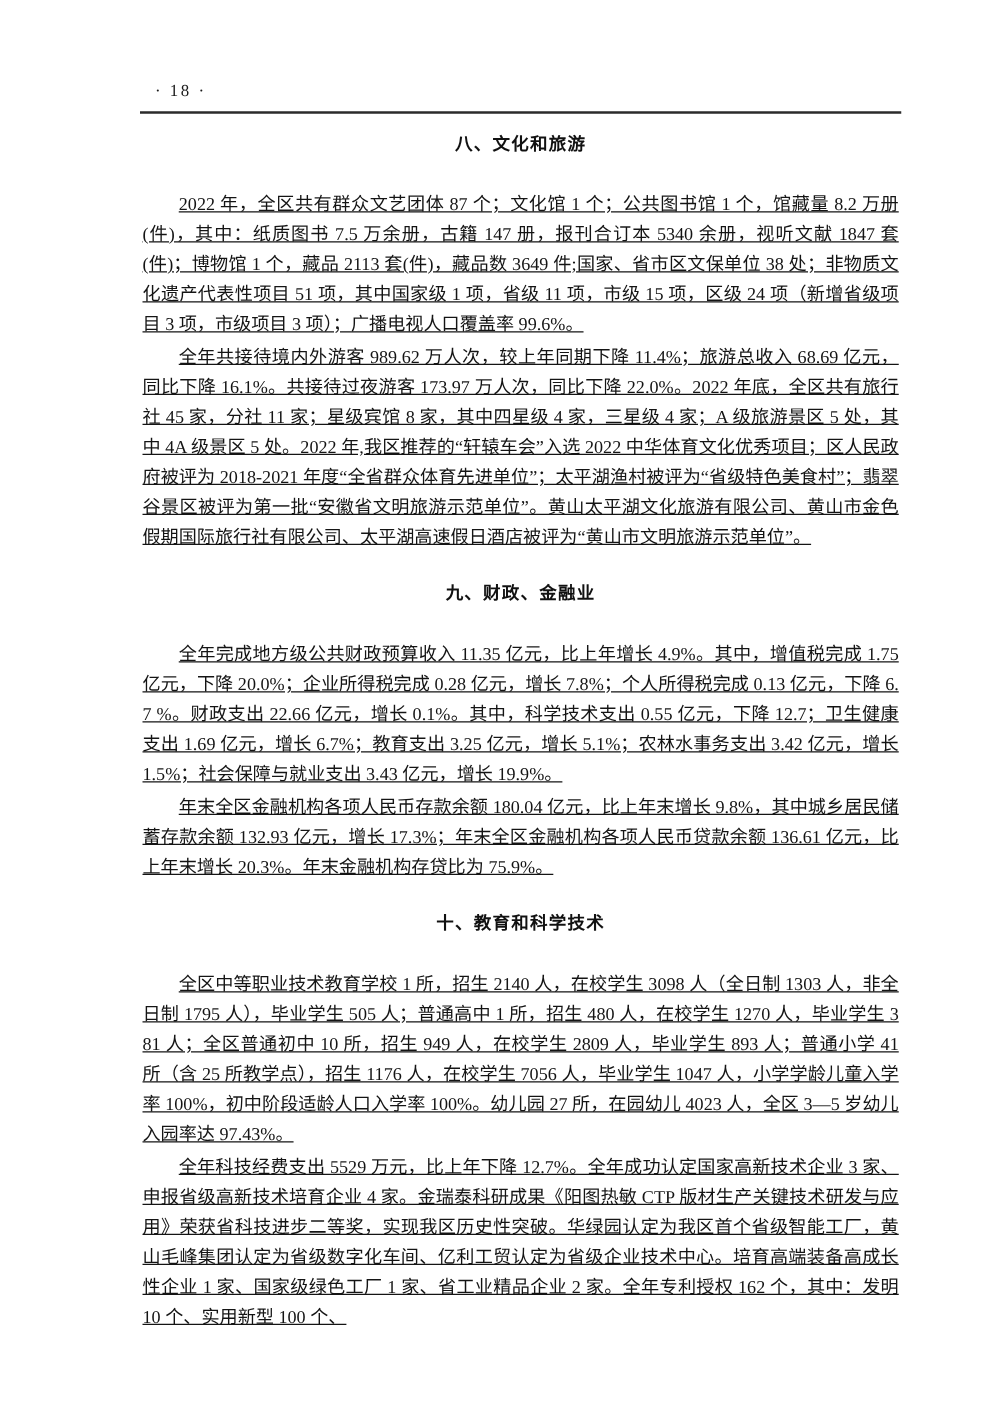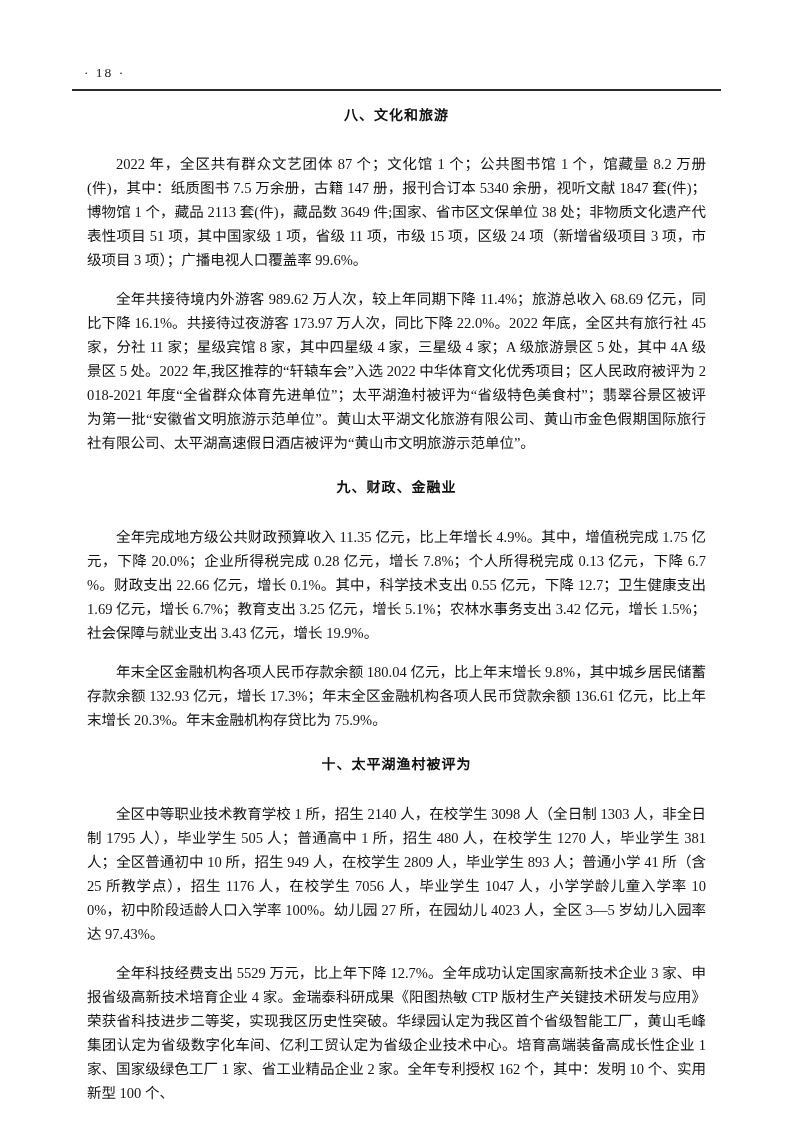--- a/index.html
+++ b/index.html
@@ -7,21 +7,21 @@
     padding: 0;
     background: #ffffff;
   }
   .page {
     position: relative;
     width: 793px;
     height: 1122px;
     margin: 0 auto;
     background: #ffffff;
     box-sizing: border-box;
-    padding: 62px 72px 0 72px;
+    padding: 62px 72px 0 112px;
     color: #141414;
     font-family: "Liberation Serif", "DejaVu Serif", serif;
     overflow: hidden;
   }
   .page-header {
     position: relative;
     text-align: center;
     padding-bottom: 6px;
     border-bottom: 2px solid #2b2b2b;
     height: 21px;
@@ -52,28 +52,29 @@
     letter-spacing: 1px;
     color: #111;
     margin: 23px 0 28px 0;
     line-height: 19px;
   }
   .section-heading.first {
     margin-top: 15px;
     margin-bottom: 27px;
   }
   .body-para {
-    margin: 15px;
+    margin: 2px;
     font-size: 14.5px;
     line-height: 24px;
     text-align: justify;
     text-justify: inter-ideograph;
     text-indent: 2em;
     color: #141414;
     word-break: break-all;
+    text-decoration: underline;
   }
 </style>
 </head>
 <body>
 
 <div class="page">
 
   <div class="page-header">
     <span class="page-number">· 18 ·</span>
   </div>
@@ -83,19 +84,19 @@
   <p class="body-para">2022 年，全区共有群众文艺团体 87 个；文化馆 1 个；公共图书馆 1 个，馆藏量 8.2 万册(件)，其中：纸质图书 7.5 万余册，古籍 147 册，报刊合订本 5340 余册，视听文献 1847 套(件)；博物馆 1 个，藏品 2113 套(件)，藏品数 3649 件;国家、省市区文保单位 38 处；非物质文化遗产代表性项目 51 项，其中国家级 1 项，省级 11 项，市级 15 项，区级 24 项（新增省级项目 3 项，市级项目 3 项）；广播电视人口覆盖率 99.6%。</p>
 
   <p class="body-para">全年共接待境内外游客 989.62 万人次，较上年同期下降 11.4%；旅游总收入 68.69 亿元，同比下降 16.1%。共接待过夜游客 173.97 万人次，同比下降 22.0%。2022 年底，全区共有旅行社 45 家，分社 11 家；星级宾馆 8 家，其中四星级 4 家，三星级 4 家；A 级旅游景区 5 处，其中 4A 级景区 5 处。2022 年,我区推荐的“轩辕车会”入选 2022 中华体育文化优秀项目；区人民政府被评为 2018-2021 年度“全省群众体育先进单位”；太平湖渔村被评为“省级特色美食村”；翡翠谷景区被评为第一批“安徽省文明旅游示范单位”。黄山太平湖文化旅游有限公司、黄山市金色假期国际旅行社有限公司、太平湖高速假日酒店被评为“黄山市文明旅游示范单位”。</p>
 
   <h2 class="section-heading">九、财政、金融业</h2>
 
   <p class="body-para">全年完成地方级公共财政预算收入 11.35 亿元，比上年增长 4.9%。其中，增值税完成 1.75 亿元，下降 20.0%；企业所得税完成 0.28 亿元，增长 7.8%；个人所得税完成 0.13 亿元，下降 6.7 %。财政支出 22.66 亿元，增长 0.1%。其中，科学技术支出 0.55 亿元，下降 12.7；卫生健康支出 1.69 亿元，增长 6.7%；教育支出 3.25 亿元，增长 5.1%；农林水事务支出 3.42 亿元，增长 1.5%；社会保障与就业支出 3.43 亿元，增长 19.9%。</p>
 
   <p class="body-para">年末全区金融机构各项人民币存款余额 180.04 亿元，比上年末增长 9.8%，其中城乡居民储蓄存款余额 132.93 亿元，增长 17.3%；年末全区金融机构各项人民币贷款余额 136.61 亿元，比上年末增长 20.3%。年末金融机构存贷比为 75.9%。</p>
 
-  <h2 class="section-heading">十、太平湖渔村被评为</h2>
+  <h2 class="section-heading">十、教育和科学技术</h2>
 
   <p class="body-para">全区中等职业技术教育学校 1 所，招生 2140 人，在校学生 3098 人（全日制 1303 人，非全日制 1795 人），毕业学生 505 人；普通高中 1 所，招生 480 人，在校学生 1270 人，毕业学生 381 人；全区普通初中 10 所，招生 949 人，在校学生 2809 人，毕业学生 893 人；普通小学 41 所（含 25 所教学点），招生 1176 人，在校学生 7056 人，毕业学生 1047 人，小学学龄儿童入学率 100%，初中阶段适龄人口入学率 100%。幼儿园 27 所，在园幼儿 4023 人，全区 3—5 岁幼儿入园率达 97.43%。</p>
 
   <p class="body-para">全年科技经费支出 5529 万元，比上年下降 12.7%。全年成功认定国家高新技术企业 3 家、申报省级高新技术培育企业 4 家。金瑞泰科研成果《阳图热敏 CTP 版材生产关键技术研发与应用》荣获省科技进步二等奖，实现我区历史性突破。华绿园认定为我区首个省级智能工厂，黄山毛峰集团认定为省级数字化车间、亿利工贸认定为省级企业技术中心。培育高端装备高成长性企业 1 家、国家级绿色工厂 1 家、省工业精品企业 2 家。全年专利授权 162 个，其中：发明 10 个、实用新型 100 个、</p>
 
 </div>
 
 </body></html>

